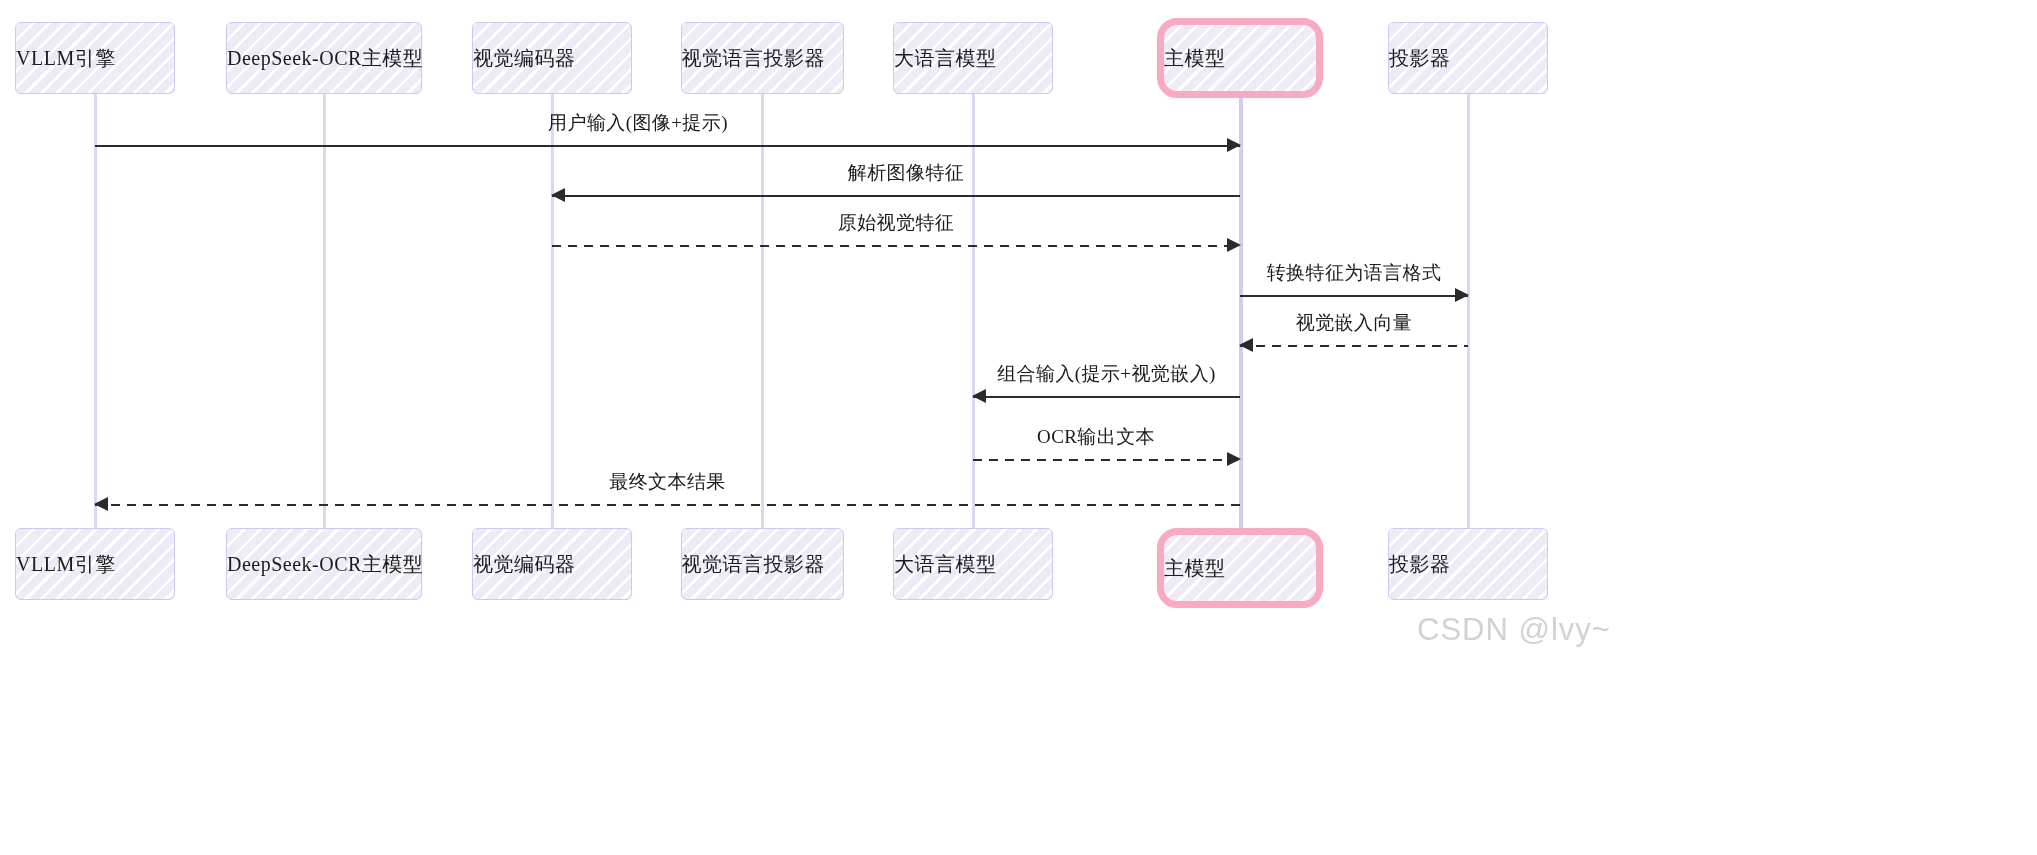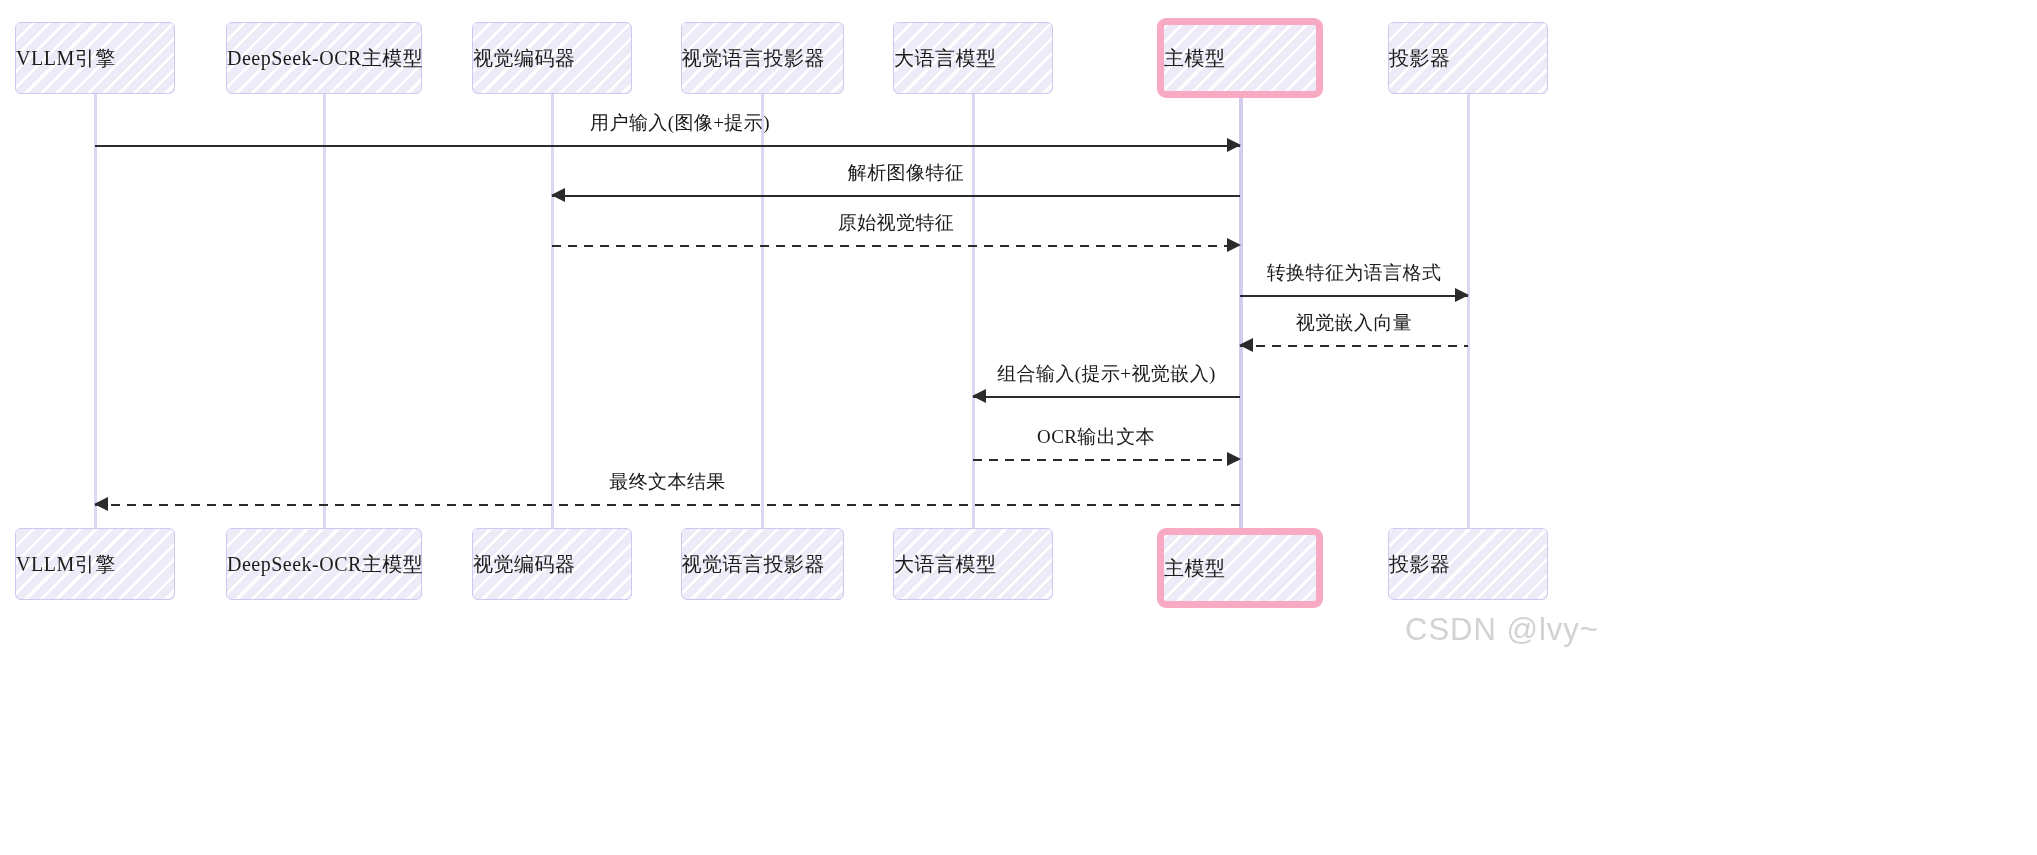--- a/index.html
+++ b/index.html
@@ -23,21 +23,21 @@
         rgba(238,234,248,0) 3px,
         rgba(238,234,248,0) 11px);
     display:flex;align-items:center;
     color:#1b1b1b;
     font-size:20px;
     letter-spacing:0.5px;
     white-space:nowrap;
   }
   .participant.highlight{
     border:7px solid #f9aac3;
-    border-radius:9px;
+    border-radius:20px;
   }
   .participant .plabel{pointer-events:none;}
 
   
   .lifeline{
     position:absolute;
     width:3px;
     background:#ded7f3;
   }
   .lifeline.strong{background:#d5cbee;width:4px;}
@@ -72,20 +72,21 @@
   }
 
   
   #watermark{
     position:absolute;
     color:#d2d2d2;
     font-size:31px;
     font-family:"Liberation Sans","DejaVu Sans",sans-serif;
     white-space:nowrap;
     letter-spacing:1px;
+    margin-left:12px;
   }
 </style>
 </head>
 <body>
 
 <div id="diagram-root">
     <div class="lifeline" style="left: 93.5px; top: 94px; height: 434px;"></div>
     <div class="lifeline" style="left: 322.5px; top: 94px; height: 434px;"></div>
     <div class="lifeline" style="left: 550.5px; top: 94px; height: 434px;"></div>
     <div class="lifeline" style="left: 760.5px; top: 94px; height: 434px;"></div>
@@ -130,21 +131,21 @@
     </div>
     <div class="participant" style="left: 1388px; top: 22px; width: 160px; height: 72px;">
       <span class="plabel">投影器</span>
     </div>
     <div class="participant" style="left: 1388px; top: 528px; width: 160px; height: 72px;">
       <span class="plabel">投影器</span>
     </div>
     <div class="msg" style="left: 95px; top: 145px; width: 1145px;">
       <div class="line"></div>
       <div class="head right"></div>
-      <div class="mlabel" style="left: 585px; text-align: right;">用户输入(图像+提示)</div>
+      <div class="mlabel" style="left: 543px; text-align: right;">用户输入(图像+提示)</div>
     </div>
     <div class="msg" style="left: 552px; top: 195px; width: 688px;">
       <div class="line"></div>
       <div class="head left"></div>
       <div class="mlabel" style="left: 344px; margin-left: 10px;">解析图像特征</div>
     </div>
     <div class="msg dashed" style="left: 552px; top: 245px; width: 688px;">
       <div class="line"></div>
       <div class="head right"></div>
       <div class="mlabel" style="left: 344px;">原始视觉特征</div>

